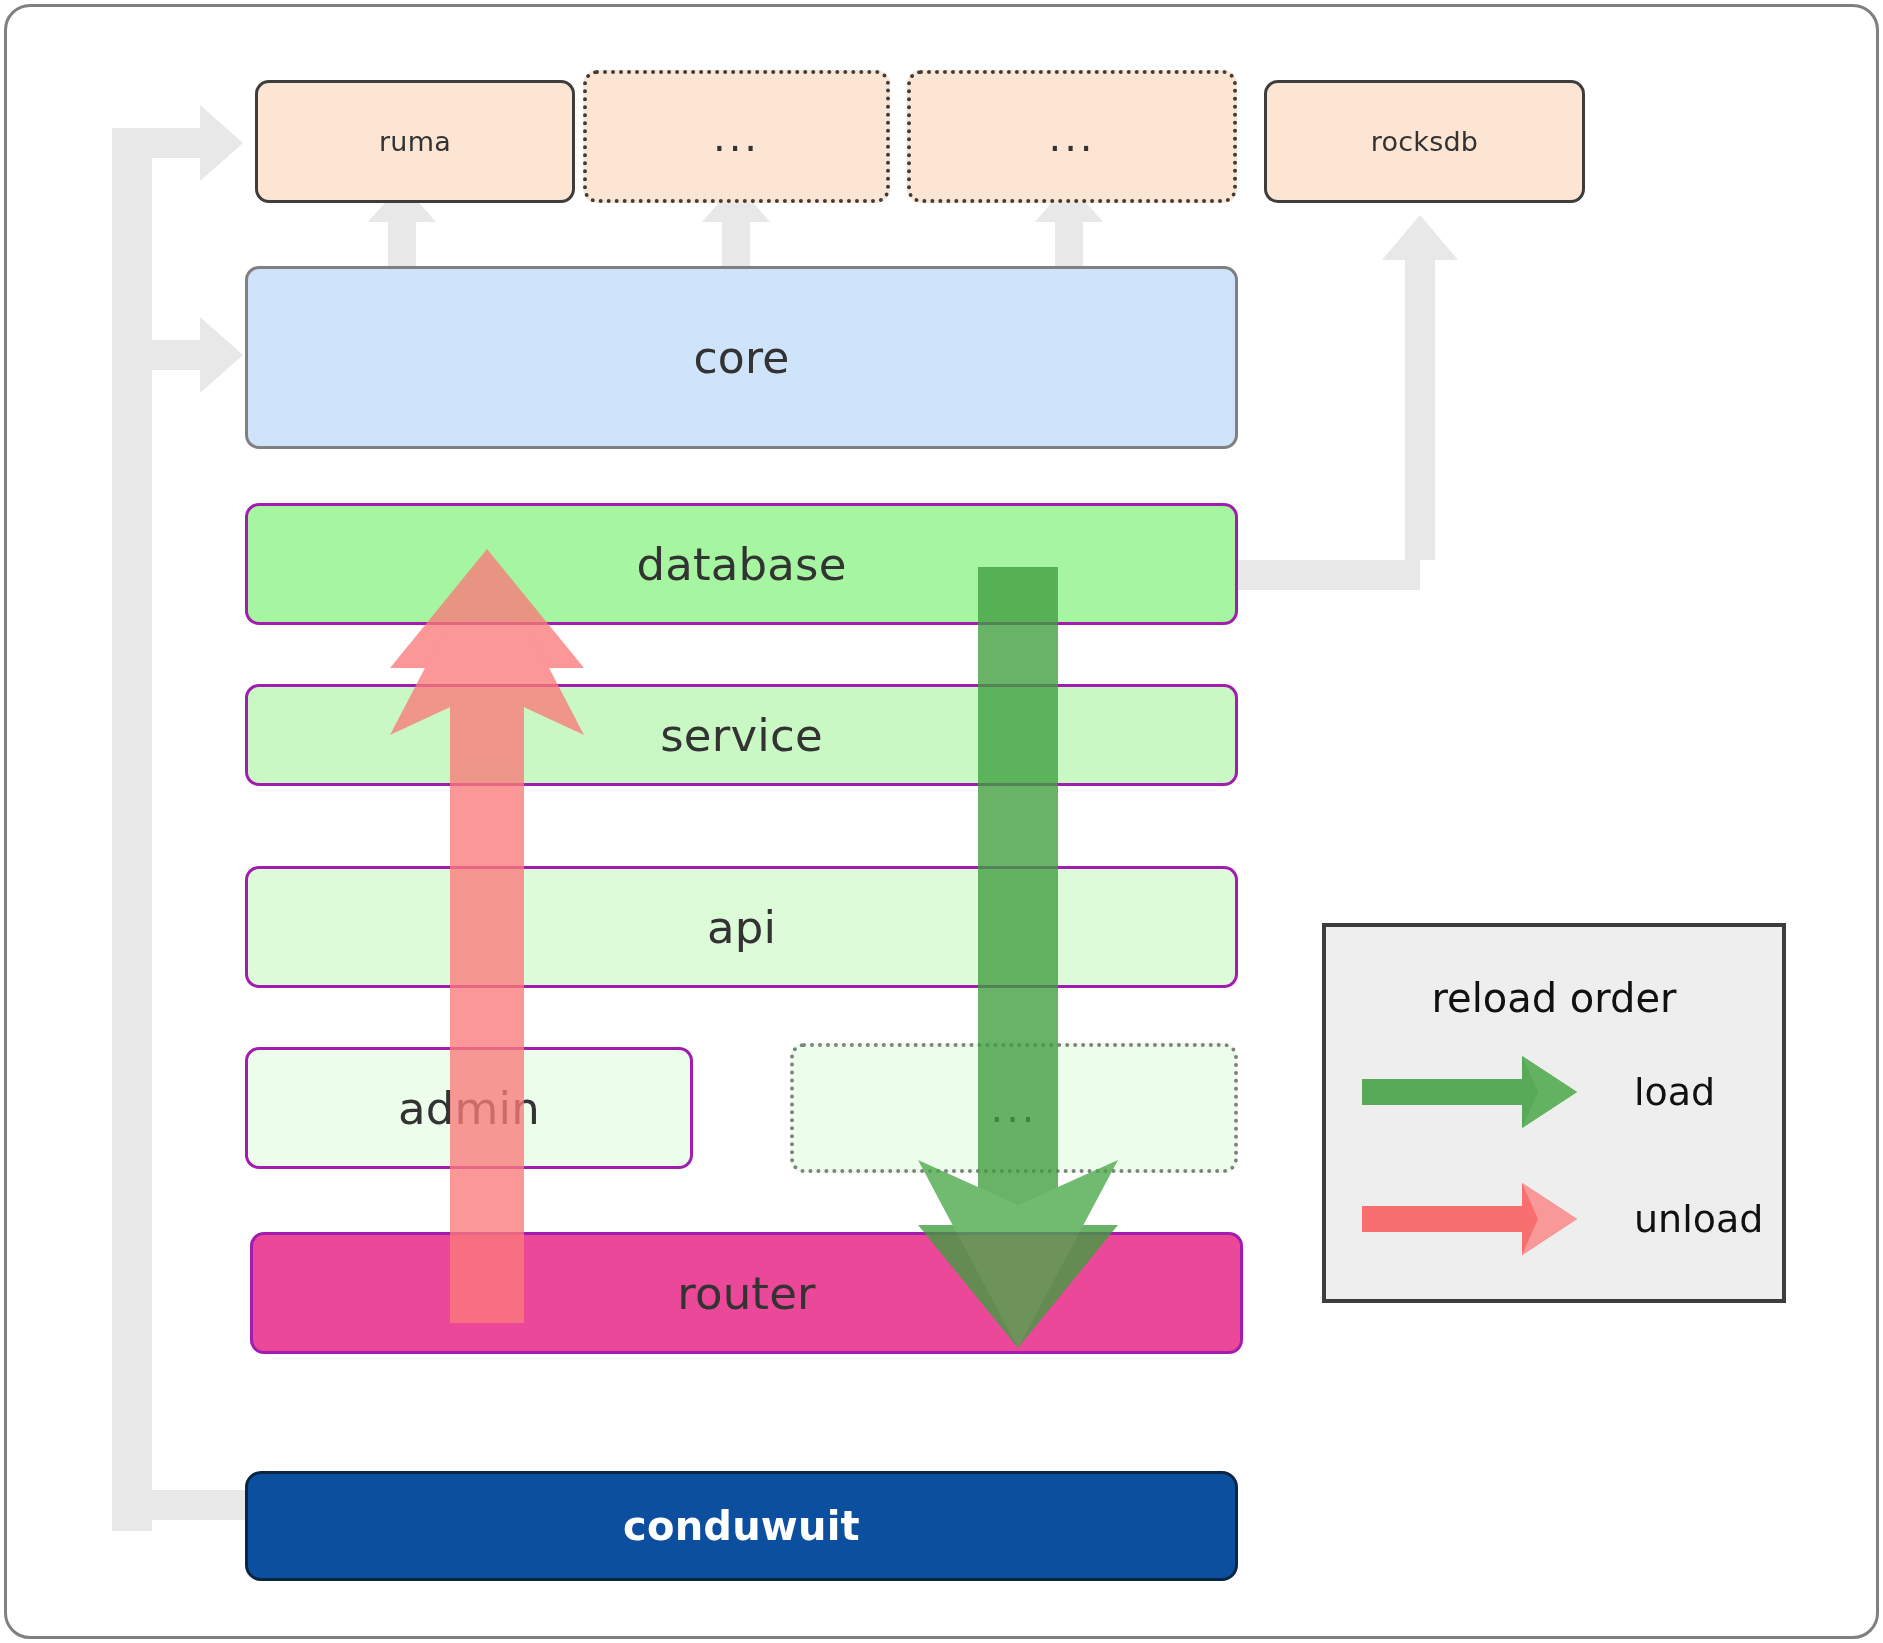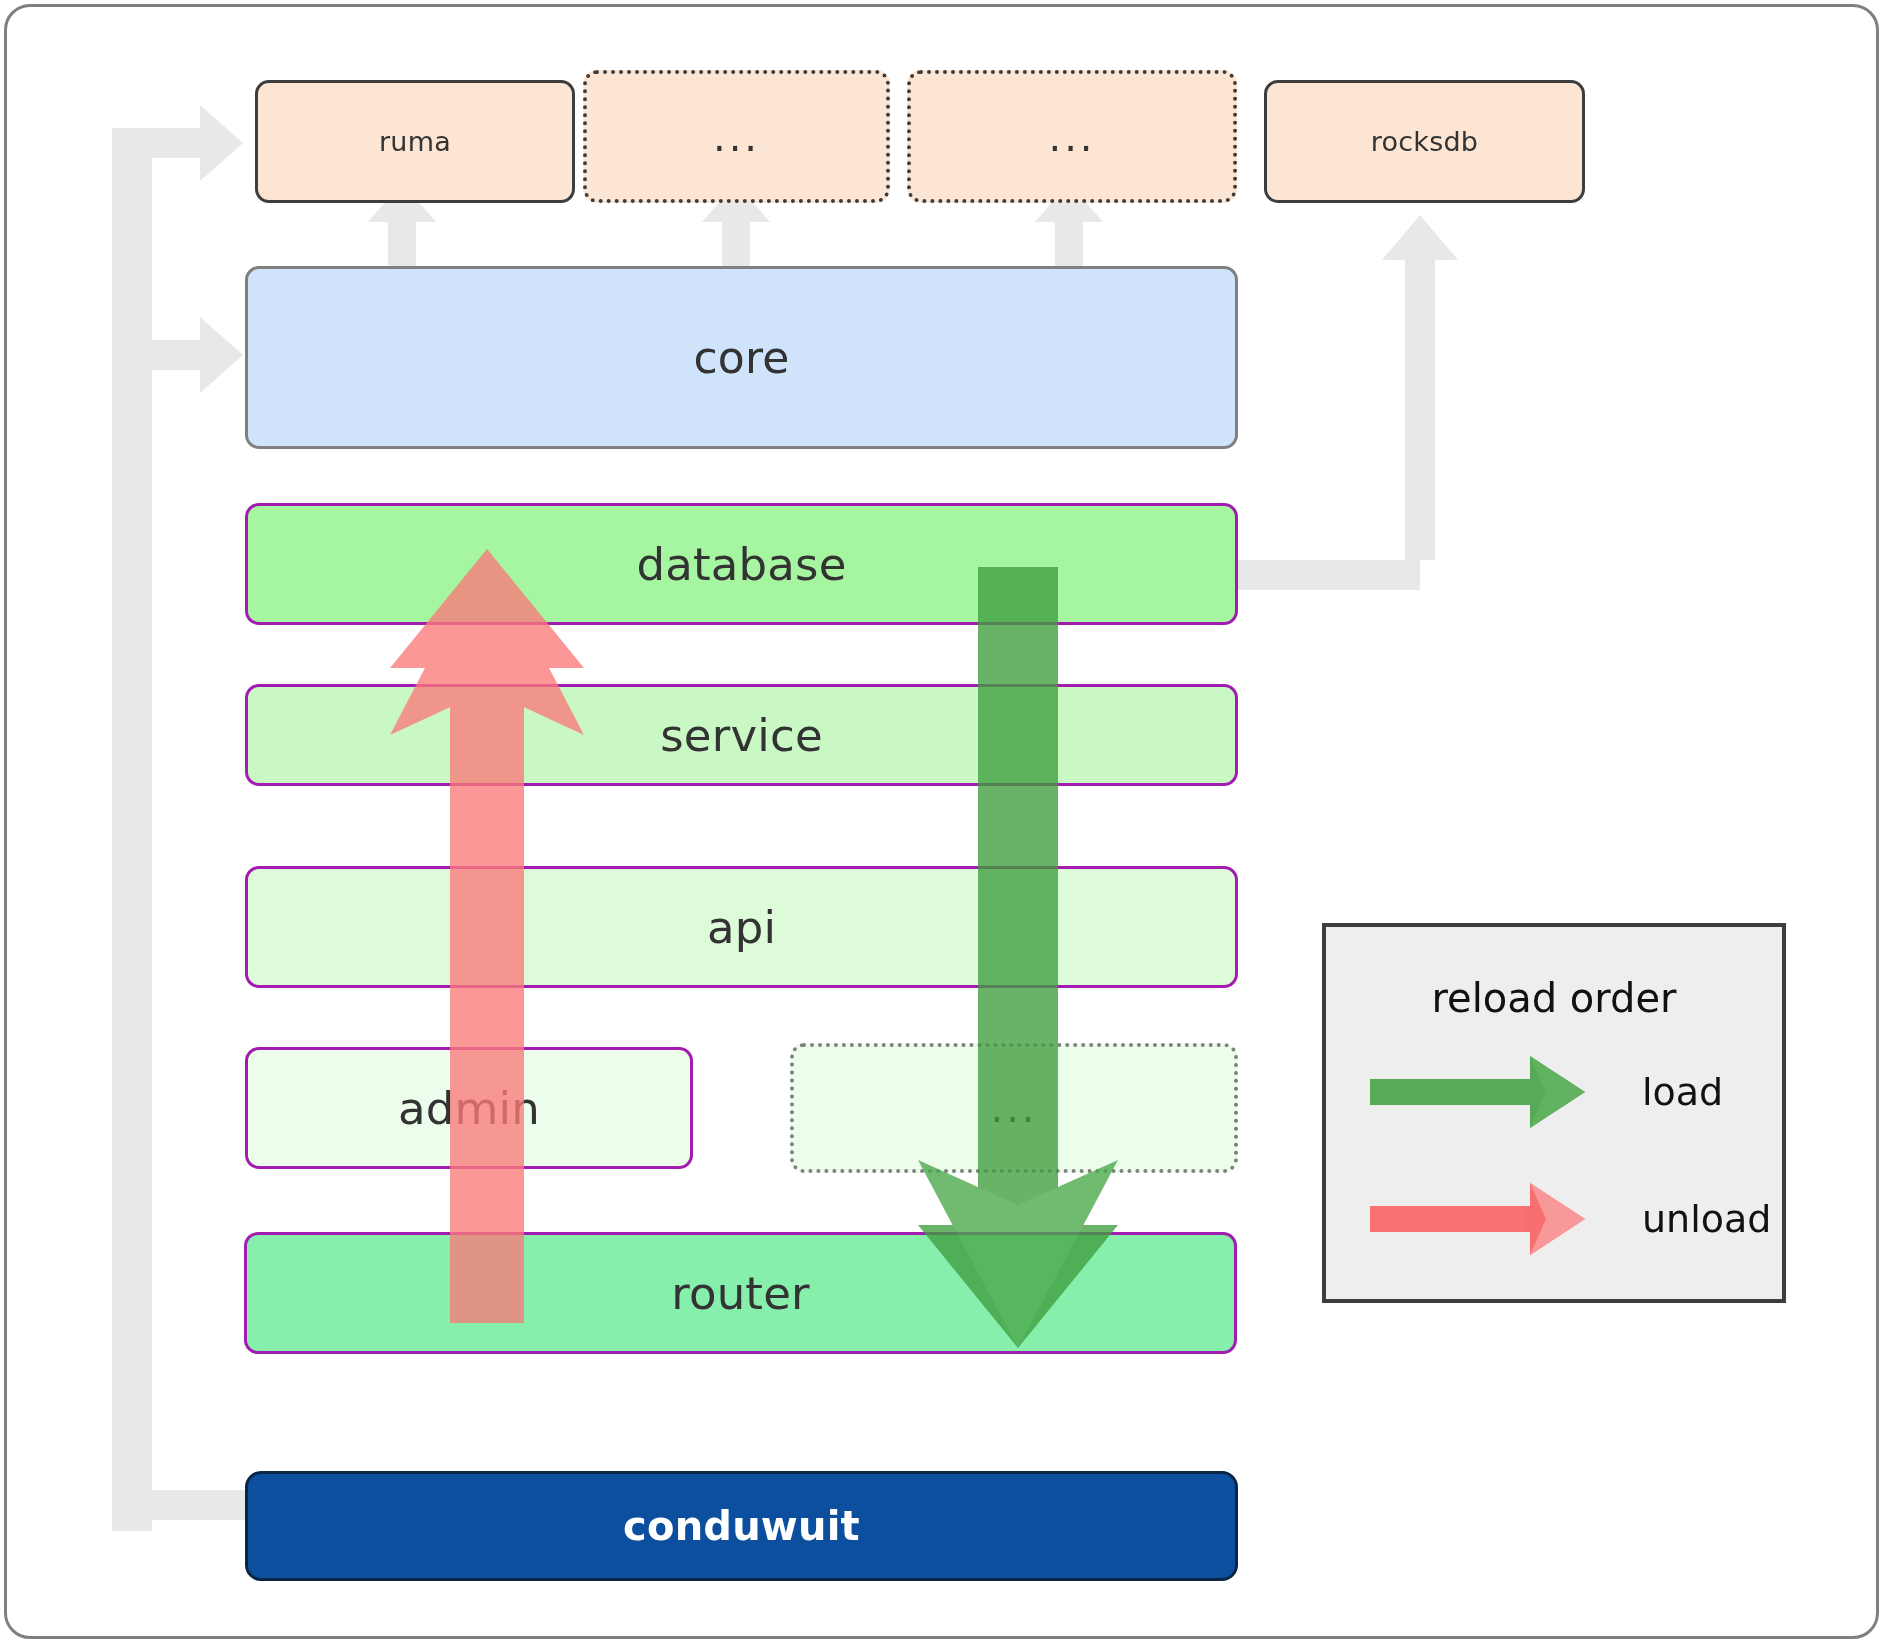--- a/index.html
+++ b/index.html
@@ -106,21 +106,21 @@
     position: absolute;
     left: 0;
     top: 48px;
     width: 100%;
     text-align: center;
     font-size: 40px;
     color: #111111;
   }
   .legend-row {
     position: absolute;
-    left: 8px;
+    left: 0;
     width: 100%;
     height: 80px;
   }
   .legend-label {
     position: absolute;
     left: 308px;
     top: 50%;
     transform: translateY(-50%);
     font-size: 38px;
     color: #111111;
@@ -192,21 +192,21 @@
   </div>
 
   <div class="node layer" style="left:245px; top:1047px; width:448px; height:122px; background:#edfdeb;">
     <span>admin</span>
   </div>
 
   <div class="node layer-dotted" style="left:790px; top:1043px; width:448px; height:130px; background:#edfdeb;">
     <span class="ellipsis">...</span>
   </div>
 
-  <div class="node layer" style="left:244px; top:1232px; width:993px; height:122px; background:#86efac;">
+  <div class="node layer" style="left:250px; top:1232px; width:993px; height:122px; background:#ec4899;">
     <span>router</span>
   </div>
 
   <svg class="svg-layer" viewBox="0 0 1883 1643" xmlns="http://www.w3.org/2000/svg">
 
     <g opacity="0.78">
       <path fill="#fa7a7a" d="M 450,1323
                L 450,668
                L 390,668
                L 487,549

